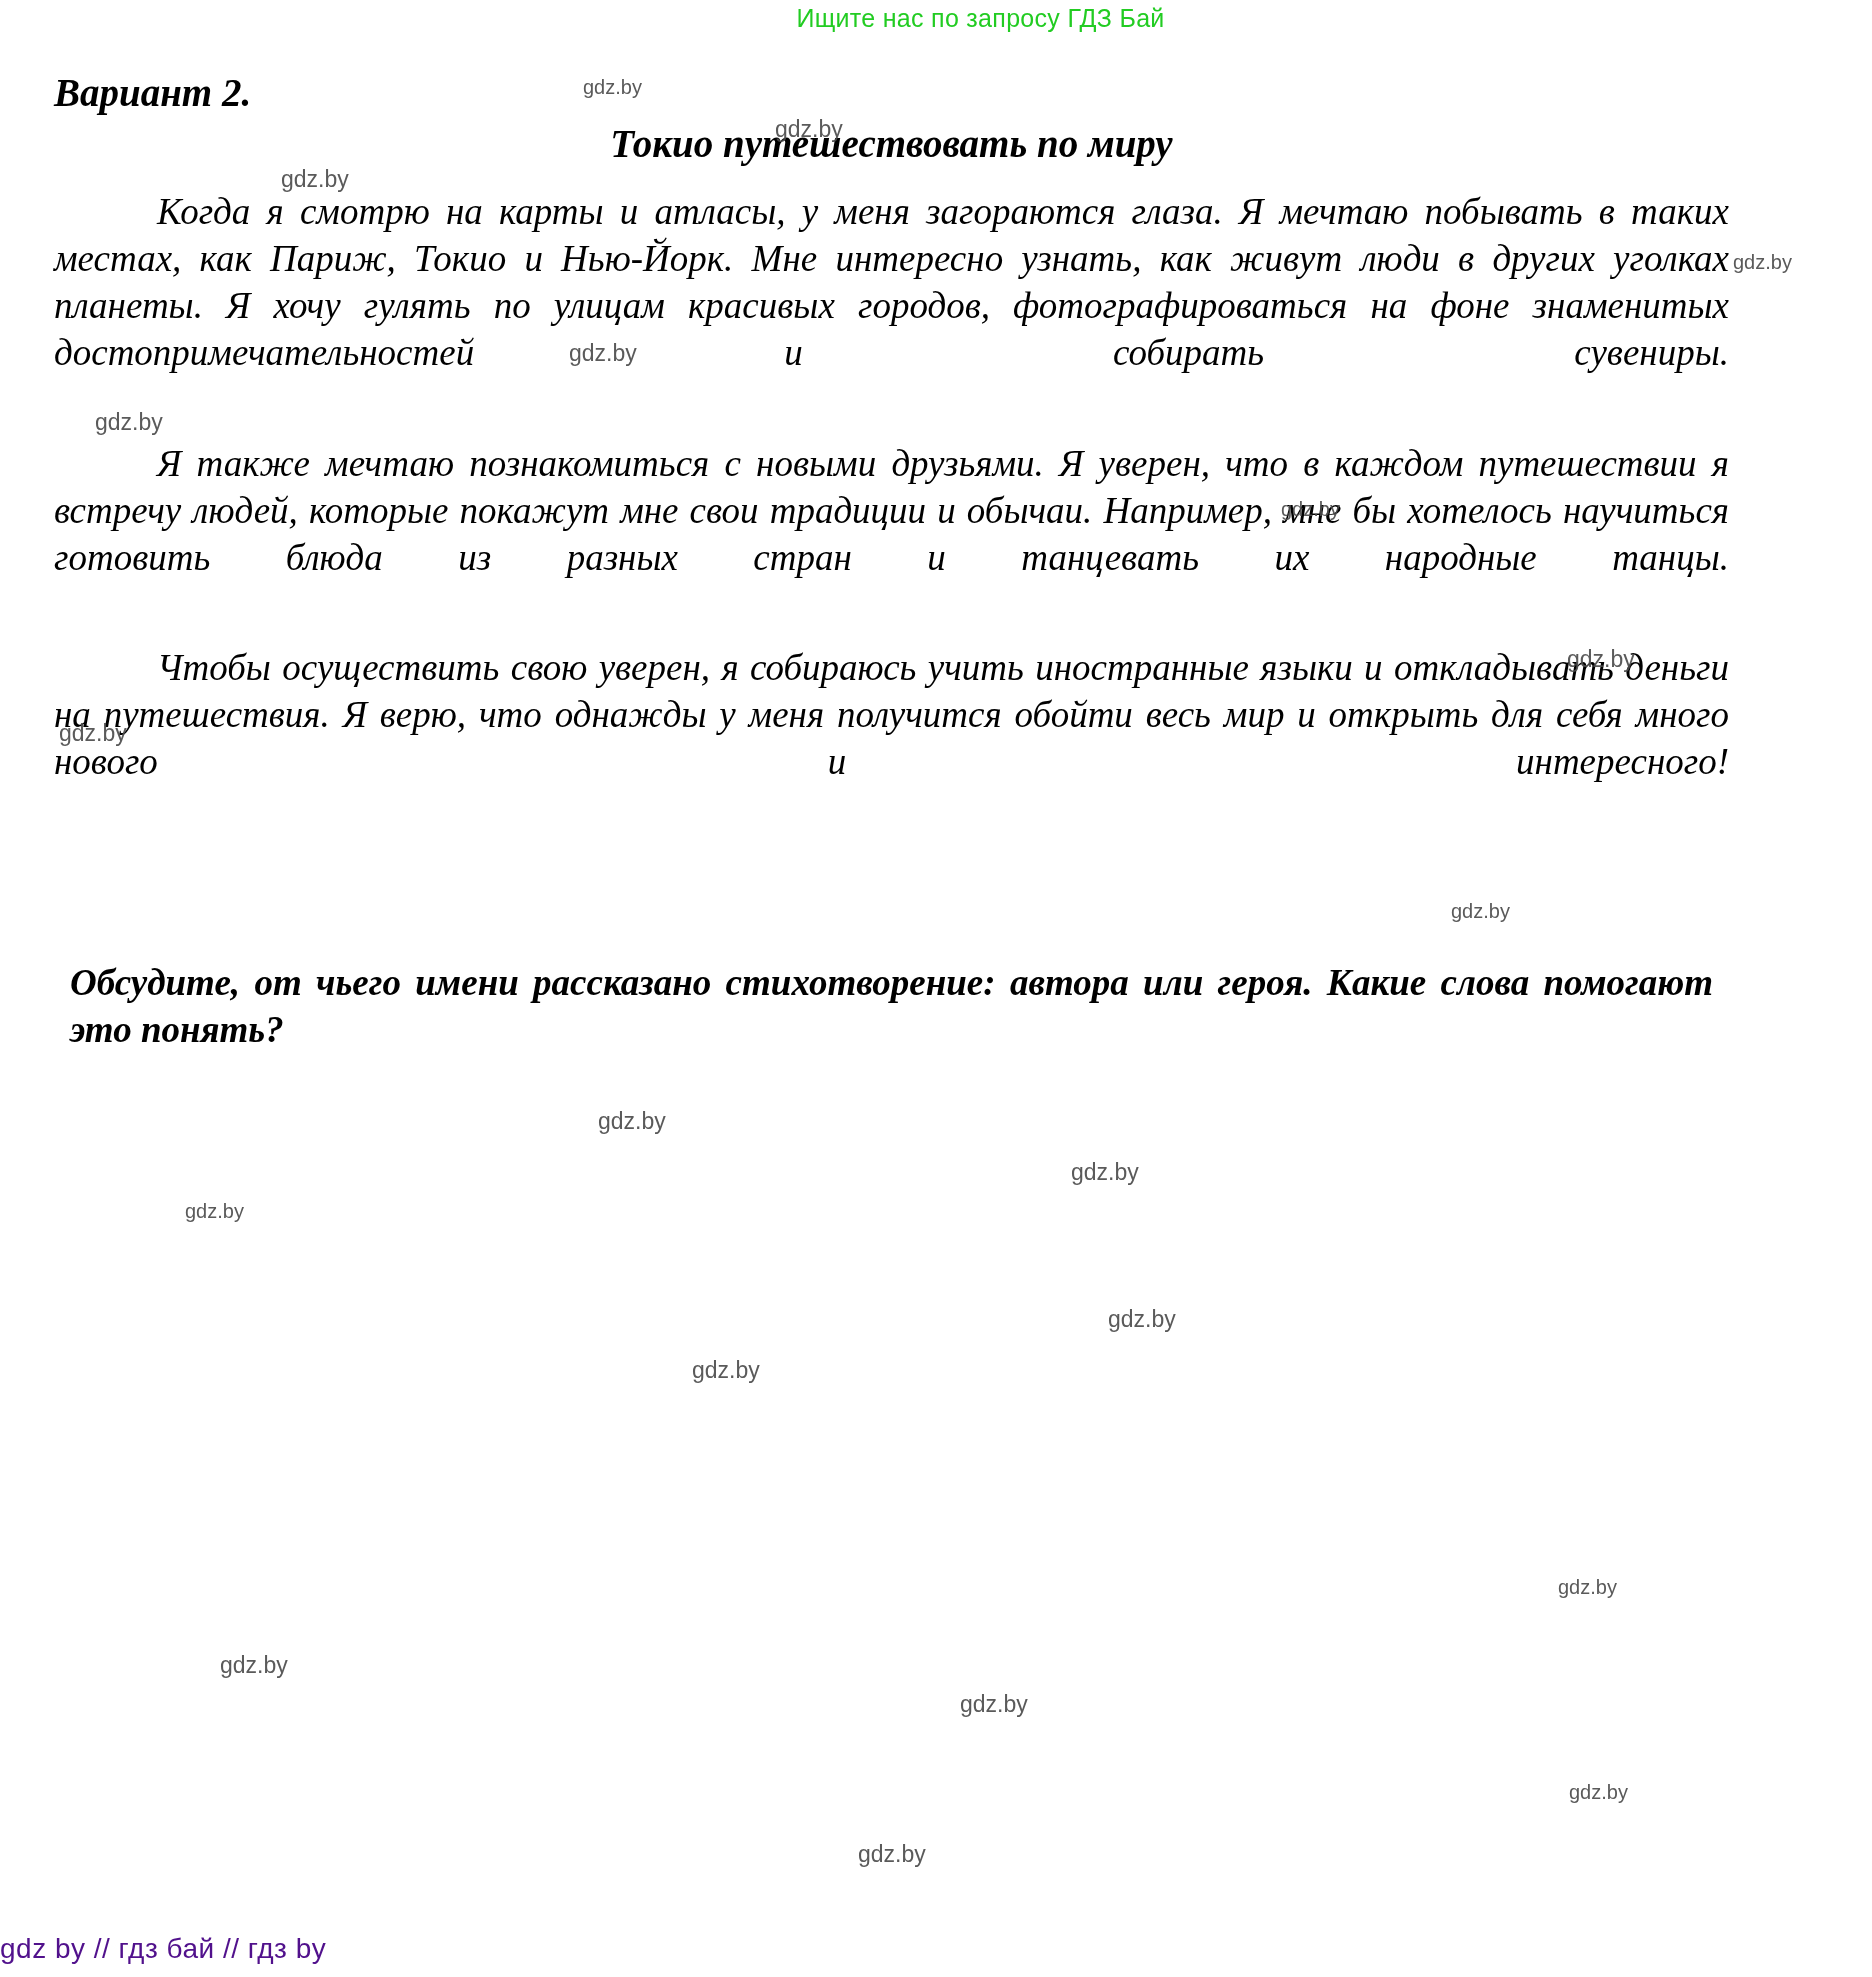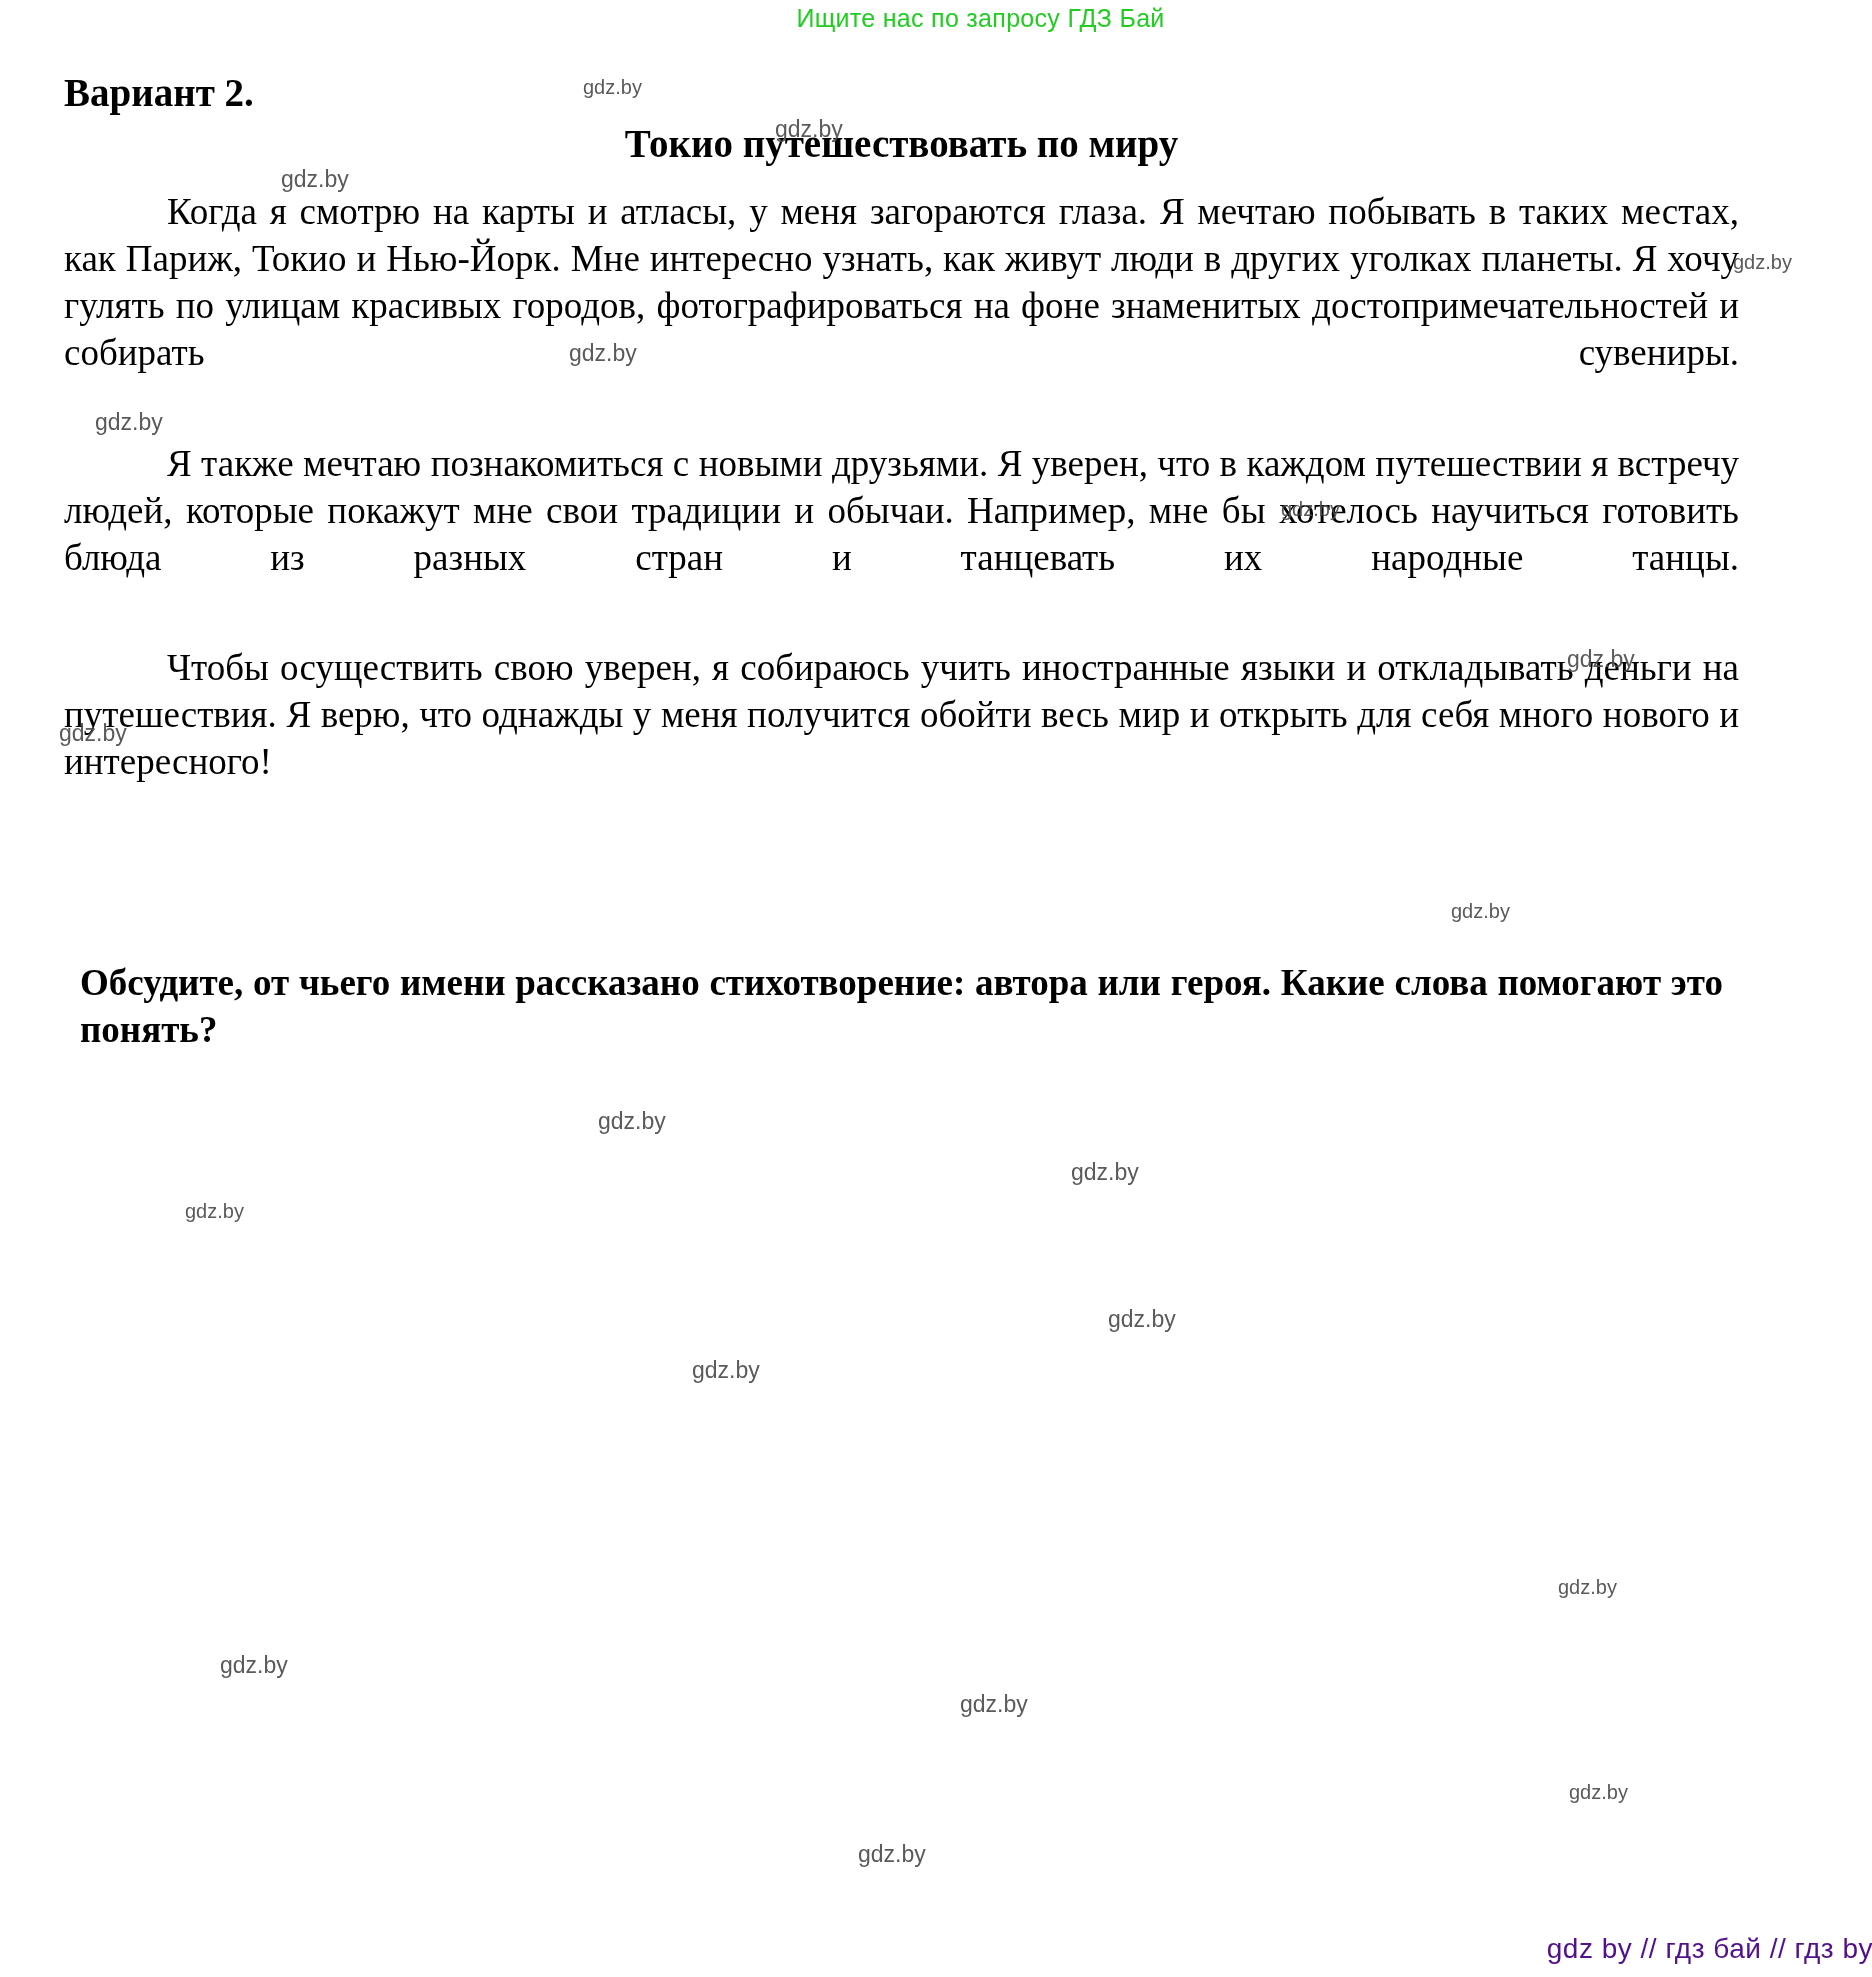--- a/index.html
+++ b/index.html
@@ -35,23 +35,24 @@
     font-size: 25px;
     color: #22cc22;
     letter-spacing: 0.3px;
     white-space: nowrap;
     padding-left: 44px;
   }
 
   
   .content {
     position: absolute;
-    left: 64px;
+    left: 54px;
     top: 72px;
     width: 1675px;
+    font-style: italic;
   }
 
   .variant-label {
     font-size: 39px;
     font-weight: bold;
     line-height: 1.1;
     margin: 0 0 7.4px 0;
   }
 
   .essay-title {
@@ -104,21 +105,21 @@
     text-align: center;
   }
   .wm-sm { font-size: 20px; }
 
   
   .footer {
     position: absolute;
     left: 0;
     bottom: 13px;
     width: 1873px;
-    text-align: right;
+    text-align: left;
     font-family: "Liberation Sans", "DejaVu Sans", sans-serif;
     font-size: 28px;
     color: #51118c;
     letter-spacing: 0.5px;
     white-space: nowrap;
   }
 </style>
 </head>
 <body>
 

